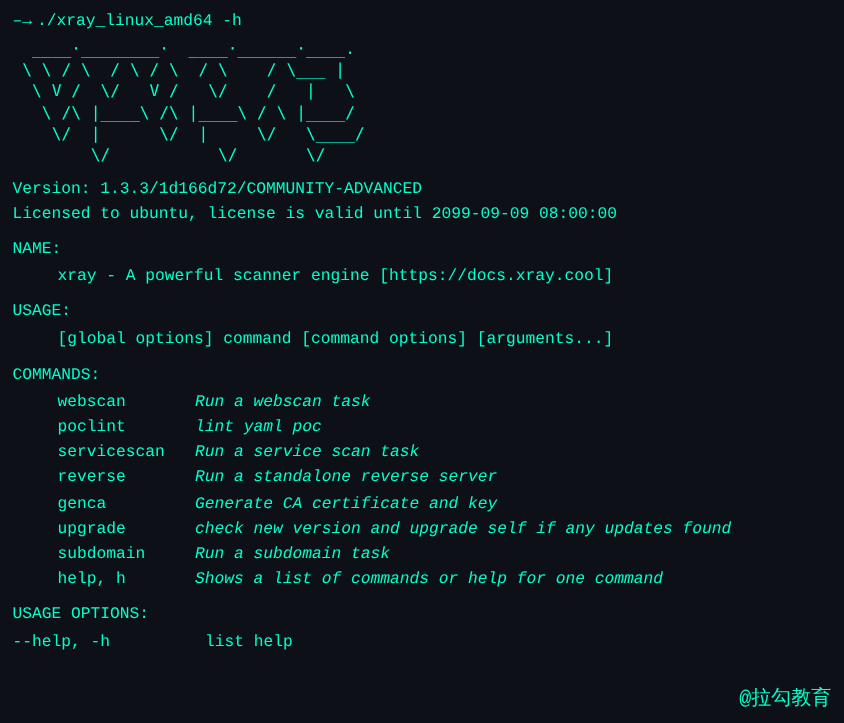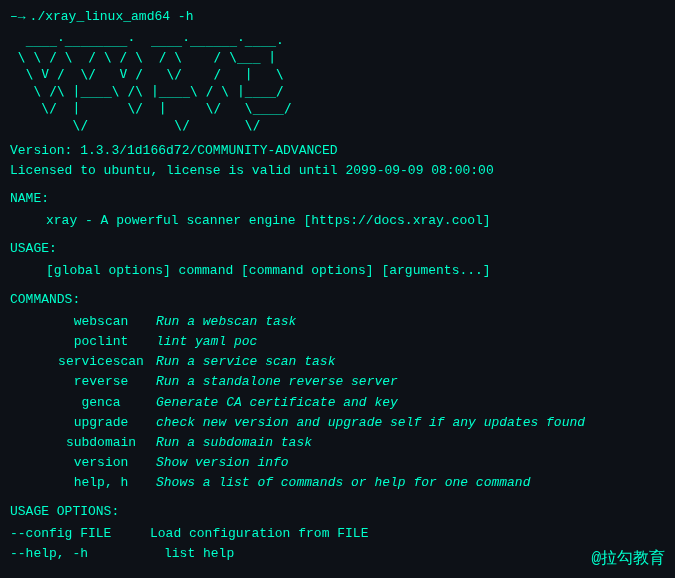--- a/index.html
+++ b/index.html
@@ -61,21 +61,20 @@
     }
 
     .indent {
       padding-left: 36px;
     }
 
     .command-row {
       display: flex;
       padding-left: 36px;
       margin-bottom: 2px;
-      text-align: center;
     }
 
     .cmd-name {
       color: #00ffcc;
       min-width: 110px;
     }
 
     .cmd-desc {
       color: #00ffcc;
       font-style: italic;
@@ -161,37 +160,29 @@
         </div>
         <div class="command-row">
           <span class="cmd-name">upgrade</span>
           <span class="cmd-desc">check new version and upgrade self if any updates found</span>
         </div>
         <div class="command-row">
           <span class="cmd-name">subdomain</span>
           <span class="cmd-desc">Run a subdomain task</span>
         </div>
         <div class="command-row">
-          <span class="cmd-name">version</span>
-          <span class="cmd-desc">Show version info</span>
-        </div>
-        <div class="command-row">
           <span class="cmd-name">help, h</span>
           <span class="cmd-desc">Shows a list of commands or help for one command</span>
         </div>
       </div>
   </div>
 
   <div>
     <div class="section-title">USAGE OPTIONS:</div>
     <div id="options-list">
-        <div class="option-row" style="padding-left: 0px;">
-          <span class="opt-name">--config FILE</span>
-          <span class="opt-desc">Load configuration from FILE</span>
-        </div>
         <div class="option-row" style="padding-left: 0px; gap: 14px;">
           <span class="opt-name">--help, -h</span>
           <span class="opt-desc">list help</span>
         </div>
       </div>
   </div>
 
   <div class="watermark">@拉勾教育</div>
 </div>
 

